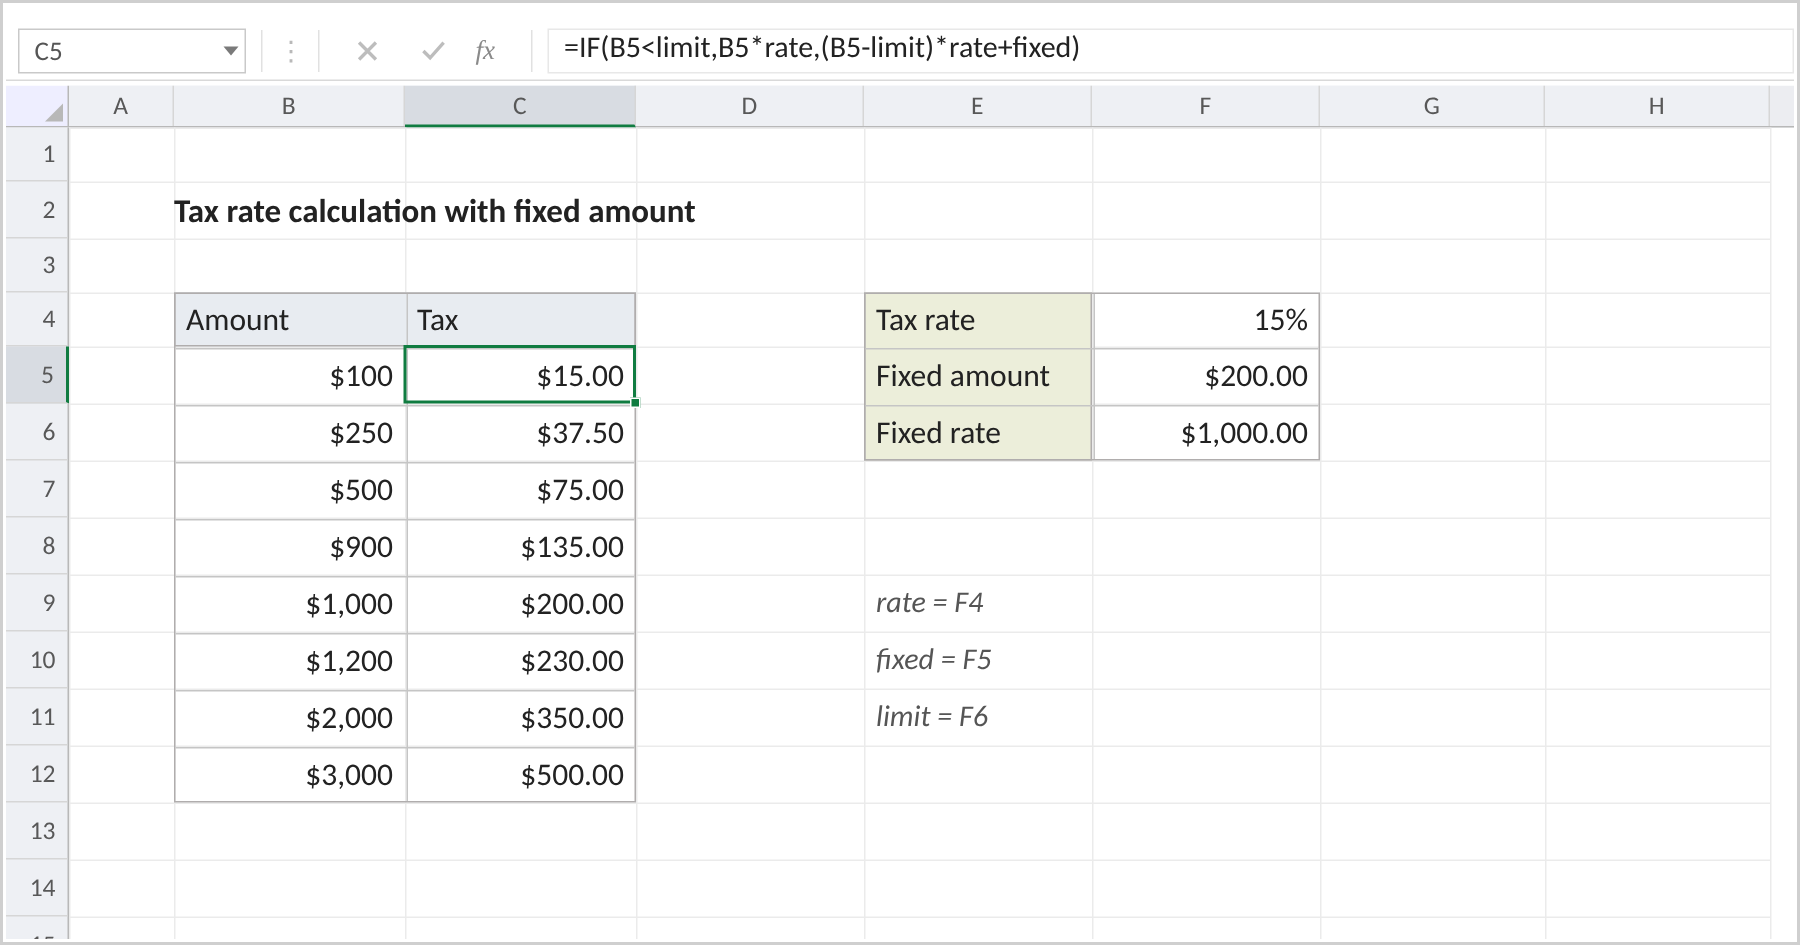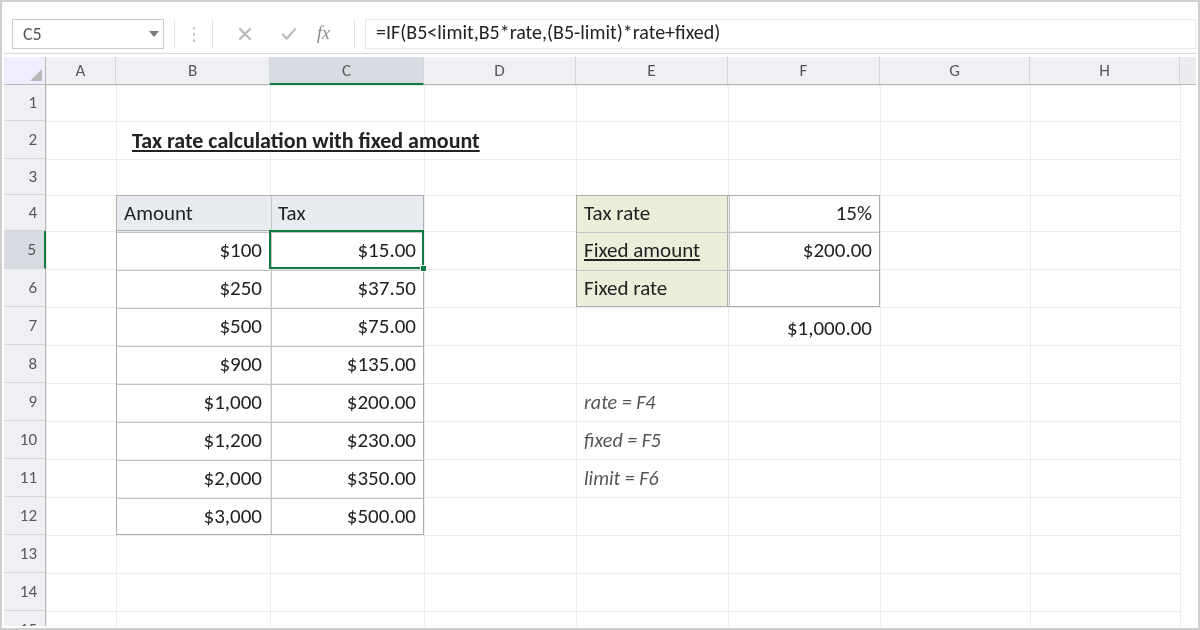--- a/index.html
+++ b/index.html
@@ -254,21 +254,21 @@
       <div class="hline" style="top: 526px; width: 1134px;"></div>
       <div class="vline" style="left: 0px; height: 802px;"></div>
       <div class="vline" style="left: 70px; height: 802px;"></div>
       <div class="vline" style="left: 224px; height: 802px;"></div>
       <div class="vline" style="left: 378px; height: 802px;"></div>
       <div class="vline" style="left: 530px; height: 802px;"></div>
       <div class="vline" style="left: 682px; height: 802px;"></div>
       <div class="vline" style="left: 834px; height: 802px;"></div>
       <div class="vline" style="left: 984px; height: 802px;"></div>
       <div class="vline" style="left: 1134px; height: 802px;"></div>
-      <div class="cell left title-cell" style="left: 78px; top: 36px; width: 612px; height: 38px; text-decoration: underline;">Tax rate calculation with fixed amount</div>
+      <div class="cell left title-cell" style="left: 62px; top: 36px; width: 612px; height: 38px;">Tax rate calculation with fixed amount</div>
       <div class="tbl-header" style="left: 70px; top: 110px; width: 308px; height: 36px;"></div>
       <div class="tbl-border" style="left: 70px; top: 110px; width: 308px; height: 340px;">
         <div class="inner-line-v" style="left: 154px;"></div>
         <div class="inner-line-h" style="top: 36px;"></div>
         <div class="inner-line-h" style="top: 74px;"></div>
         <div class="inner-line-h" style="top: 112px;"></div>
         <div class="inner-line-h" style="top: 150px;"></div>
         <div class="inner-line-h" style="top: 188px;"></div>
         <div class="inner-line-h" style="top: 226px;"></div>
         <div class="inner-line-h" style="top: 264px;"></div>
@@ -293,23 +293,23 @@
       <div class="cell right" style="left: 70px; top: 412px; width: 154px; height: 38px;">$3,000</div>
       <div class="cell right" style="left: 224px; top: 412px; width: 154px; height: 38px;">$500.00</div>
       <div class="info-header" style="left: 530px; top: 110px; width: 152px; height: 112px;"></div>
       <div class="tbl-border" style="left: 530px; top: 110px; width: 304px; height: 112px;">
         <div class="inner-line-v" style="left: 152px;"></div>
         <div class="inner-line-h" style="top: 36px;"></div>
         <div class="inner-line-h" style="top: 74px;"></div>
       </div>
       <div class="cell left" style="left: 530px; top: 110px; width: 152px; height: 36px;">Tax rate</div>
       <div class="cell right" style="left: 682px; top: 110px; width: 152px; height: 36px;">15%</div>
-      <div class="cell left" style="left: 530px; top: 146px; width: 127px; height: 38px; text-decoration: underline;">Fixed amount</div>
+      <div class="cell left" style="left: 530px; top: 146px; width: 127px; height: 38px;">Fixed amount</div>
       <div class="cell right" style="left: 682px; top: 146px; width: 152px; height: 38px;">$200.00</div>
       <div class="cell left" style="left: 530px; top: 184px; width: 152px; height: 38px;">Fixed rate</div>
-      <div class="cell right" style="left: 682px; top: 184px; width: 152px; height: 38px; margin-top: 40px;">$1,000.00</div>
+      <div class="cell right" style="left: 682px; top: 184px; width: 152px; height: 38px;">$1,000.00</div>
       <div class="cell left note-italic" style="left: 530px; top: 298px; width: 304px; height: 38px;">rate = F4</div>
       <div class="cell left note-italic" style="left: 530px; top: 336px; width: 304px; height: 38px;">fixed = F5</div>
       <div class="cell left note-italic" style="left: 530px; top: 374px; width: 304px; height: 38px;">limit = F6</div>
       <div class="sel-box" style="left: 223px; top: 145px; width: 155px; height: 39px;"></div>
       <div class="sel-handle" style="left: 374px; top: 180px;"></div>
     </div>
 </div>
 
 </body></html>

